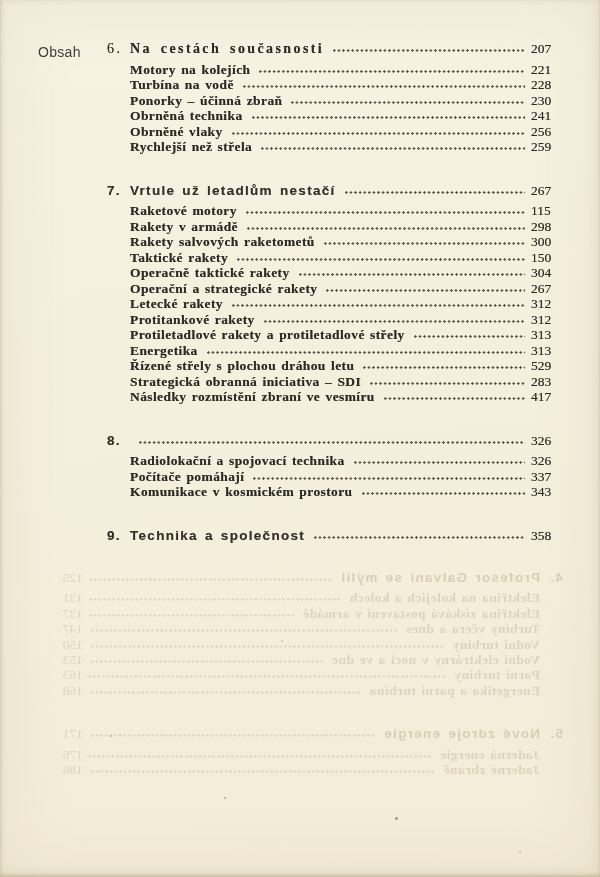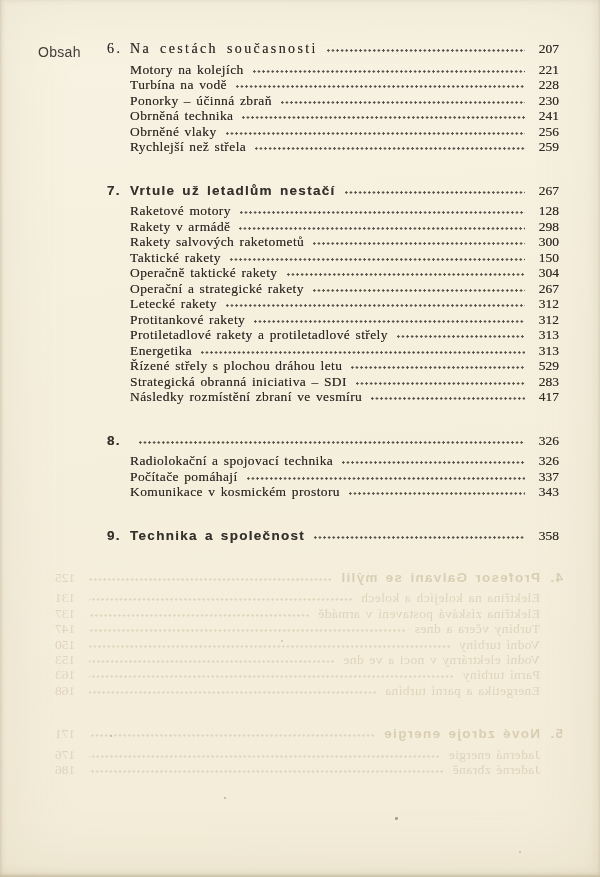--- a/index.html
+++ b/index.html
@@ -28,30 +28,30 @@
   .toc{
     position:absolute; left:107px; top:41px; width:452px;
     font-size:13.5px; line-height:15.5px;
     text-shadow:0 0 .4px rgba(45,42,38,.55);
   }
   .section + .section{ margin-top:28px; }
   .row{ display:flex; align-items:baseline; white-space:nowrap; }
   .row.head{ margin-bottom:5px; }
   .num{ width:23px; flex:0 0 23px; }
   .row.item{ padding-left:23px; }
-  .title{ flex:0 0 auto; letter-spacing:.4px; word-spacing:1.5px; }
+  .title{ flex:0 0 auto; letter-spacing:.4px; word-spacing:1.5px;font-weight:bold; }
   .dots{
     flex:1 1 auto; min-width:14px; height:3px;
     margin:0 6px 0 9px;
     align-self:baseline;
     background-image:radial-gradient(circle at 1.3px 1.5px, rgba(52,48,40,.82) 1px, rgba(0,0,0,0) 1.35px);
     background-size:4.6px 3px; background-repeat:repeat-x;
     transform:translateY(-1px);
   }
-  .page{ flex:0 0 28px; width:28px; text-align:right; }
+  .page{ flex:0 0 28px; width:28px; }
   
   .head.h-serif .num, .head.h-serif .title{
     font-family:"Liberation Serif", serif; font-size:14px;
     letter-spacing:2.4px; word-spacing:3px; color:#2e2b26;
   }
   .head.h-sans .num, .head.h-sans .title{
     font-family:"Liberation Sans", sans-serif; font-size:13.5px;
     font-weight:600; letter-spacing:1.3px; word-spacing:2px; color:#34312c;
     text-shadow:0 0 .5px rgba(52,49,44,.5);
   }
@@ -127,21 +127,21 @@
     <div class="section">
       <div class="row head h-sans">
         <span class="num">7.</span>
         <span class="title">Vrtule už letadlům nestačí</span>
         <span class="dots"></span>
         <span class="page">267</span>
       </div>
       <div class="row item">
         <span class="title">Raketové motory</span>
         <span class="dots"></span>
-        <span class="page">128</span>
+        <span class="page">115</span>
       </div>
       <div class="row item">
         <span class="title">Rakety v armádě</span>
         <span class="dots"></span>
         <span class="page">298</span>
       </div>
       <div class="row item">
         <span class="title">Rakety salvových raketometů</span>
         <span class="dots"></span>
         <span class="page">300</span>

